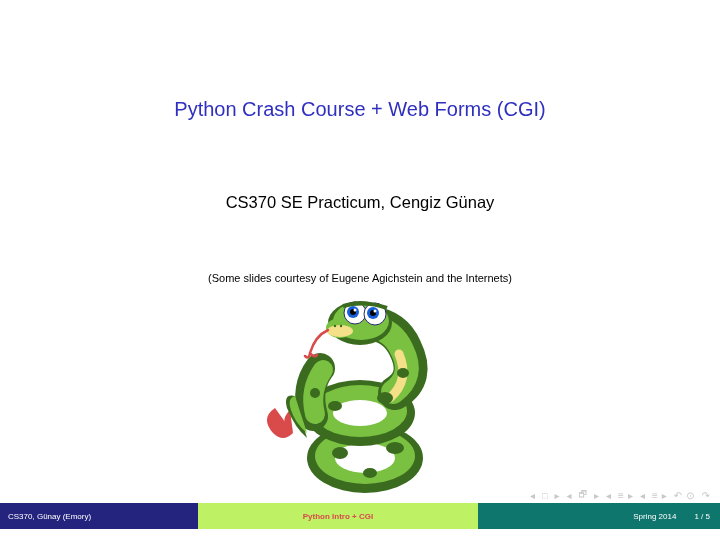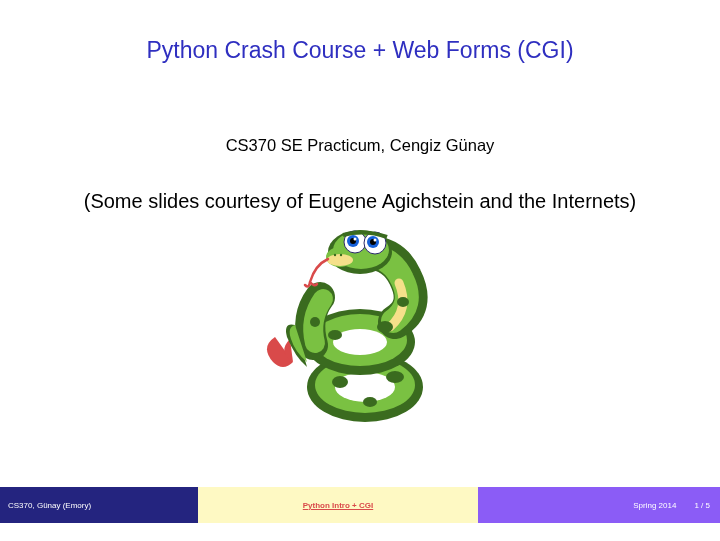--- a/index.html
+++ b/index.html
@@ -11,74 +11,73 @@
     font-family: "Lucida Sans", "Lucida Grande", Verdana, sans-serif;
     position: relative;
     overflow: hidden;
   }
   .slide {
     width: 720px;
     height: 541px;
     position: relative;
   }
   .title {
-    font-size: 23px;
+    font-size: 20px;
     color: #2f2fc0;
     text-align: center;
-    padding-top: 37px;
+    padding-top: 98px;
     font-weight: 400;
   }
   .subtitle {
     font-size: 16.5px;
     color: #000;
     text-align: center;
     margin-top: 72px;
     font-weight: 400;
   }
   .credits {
-    font-size: 20px;
+    font-size: 11px;
     color: #000;
     text-align: center;
-    margin-top: 35px;
+    margin-top: 60px;
     font-weight: 400;
   }
   .snake-container {
     text-align: center;
     margin-top: 14px;
   }
   .navbar {
     position: absolute;
-    bottom: 18px;
+    bottom: 12px;
     left: 0;
     width: 720px;
-    height: 36px;
+    height: 26px;
     display: flex;
     font-size: 8px;
     color: white;
   }
   .nav-left {
     background: #24247f;
     width: 198px;
     display: flex;
     align-items: center;
     padding-left: 8px;
     box-sizing: border-box;
   }
   .nav-center {
-    background: #fef9c3;
+    background: #bef264;
     width: 280px;
     display: flex;
     align-items: center;
     justify-content: center;
     color: #d94a4a;
     font-weight: bold;
-    text-decoration: underline;
   }
   .nav-right {
-    background: #8b5cf6;
+    background: #0f766e;
     flex: 1;
     display: flex;
     align-items: center;
     justify-content: flex-end;
     padding-right: 10px;
     box-sizing: border-box;
     gap: 18px;
   }
   .nav-icons {
     position: absolute;

